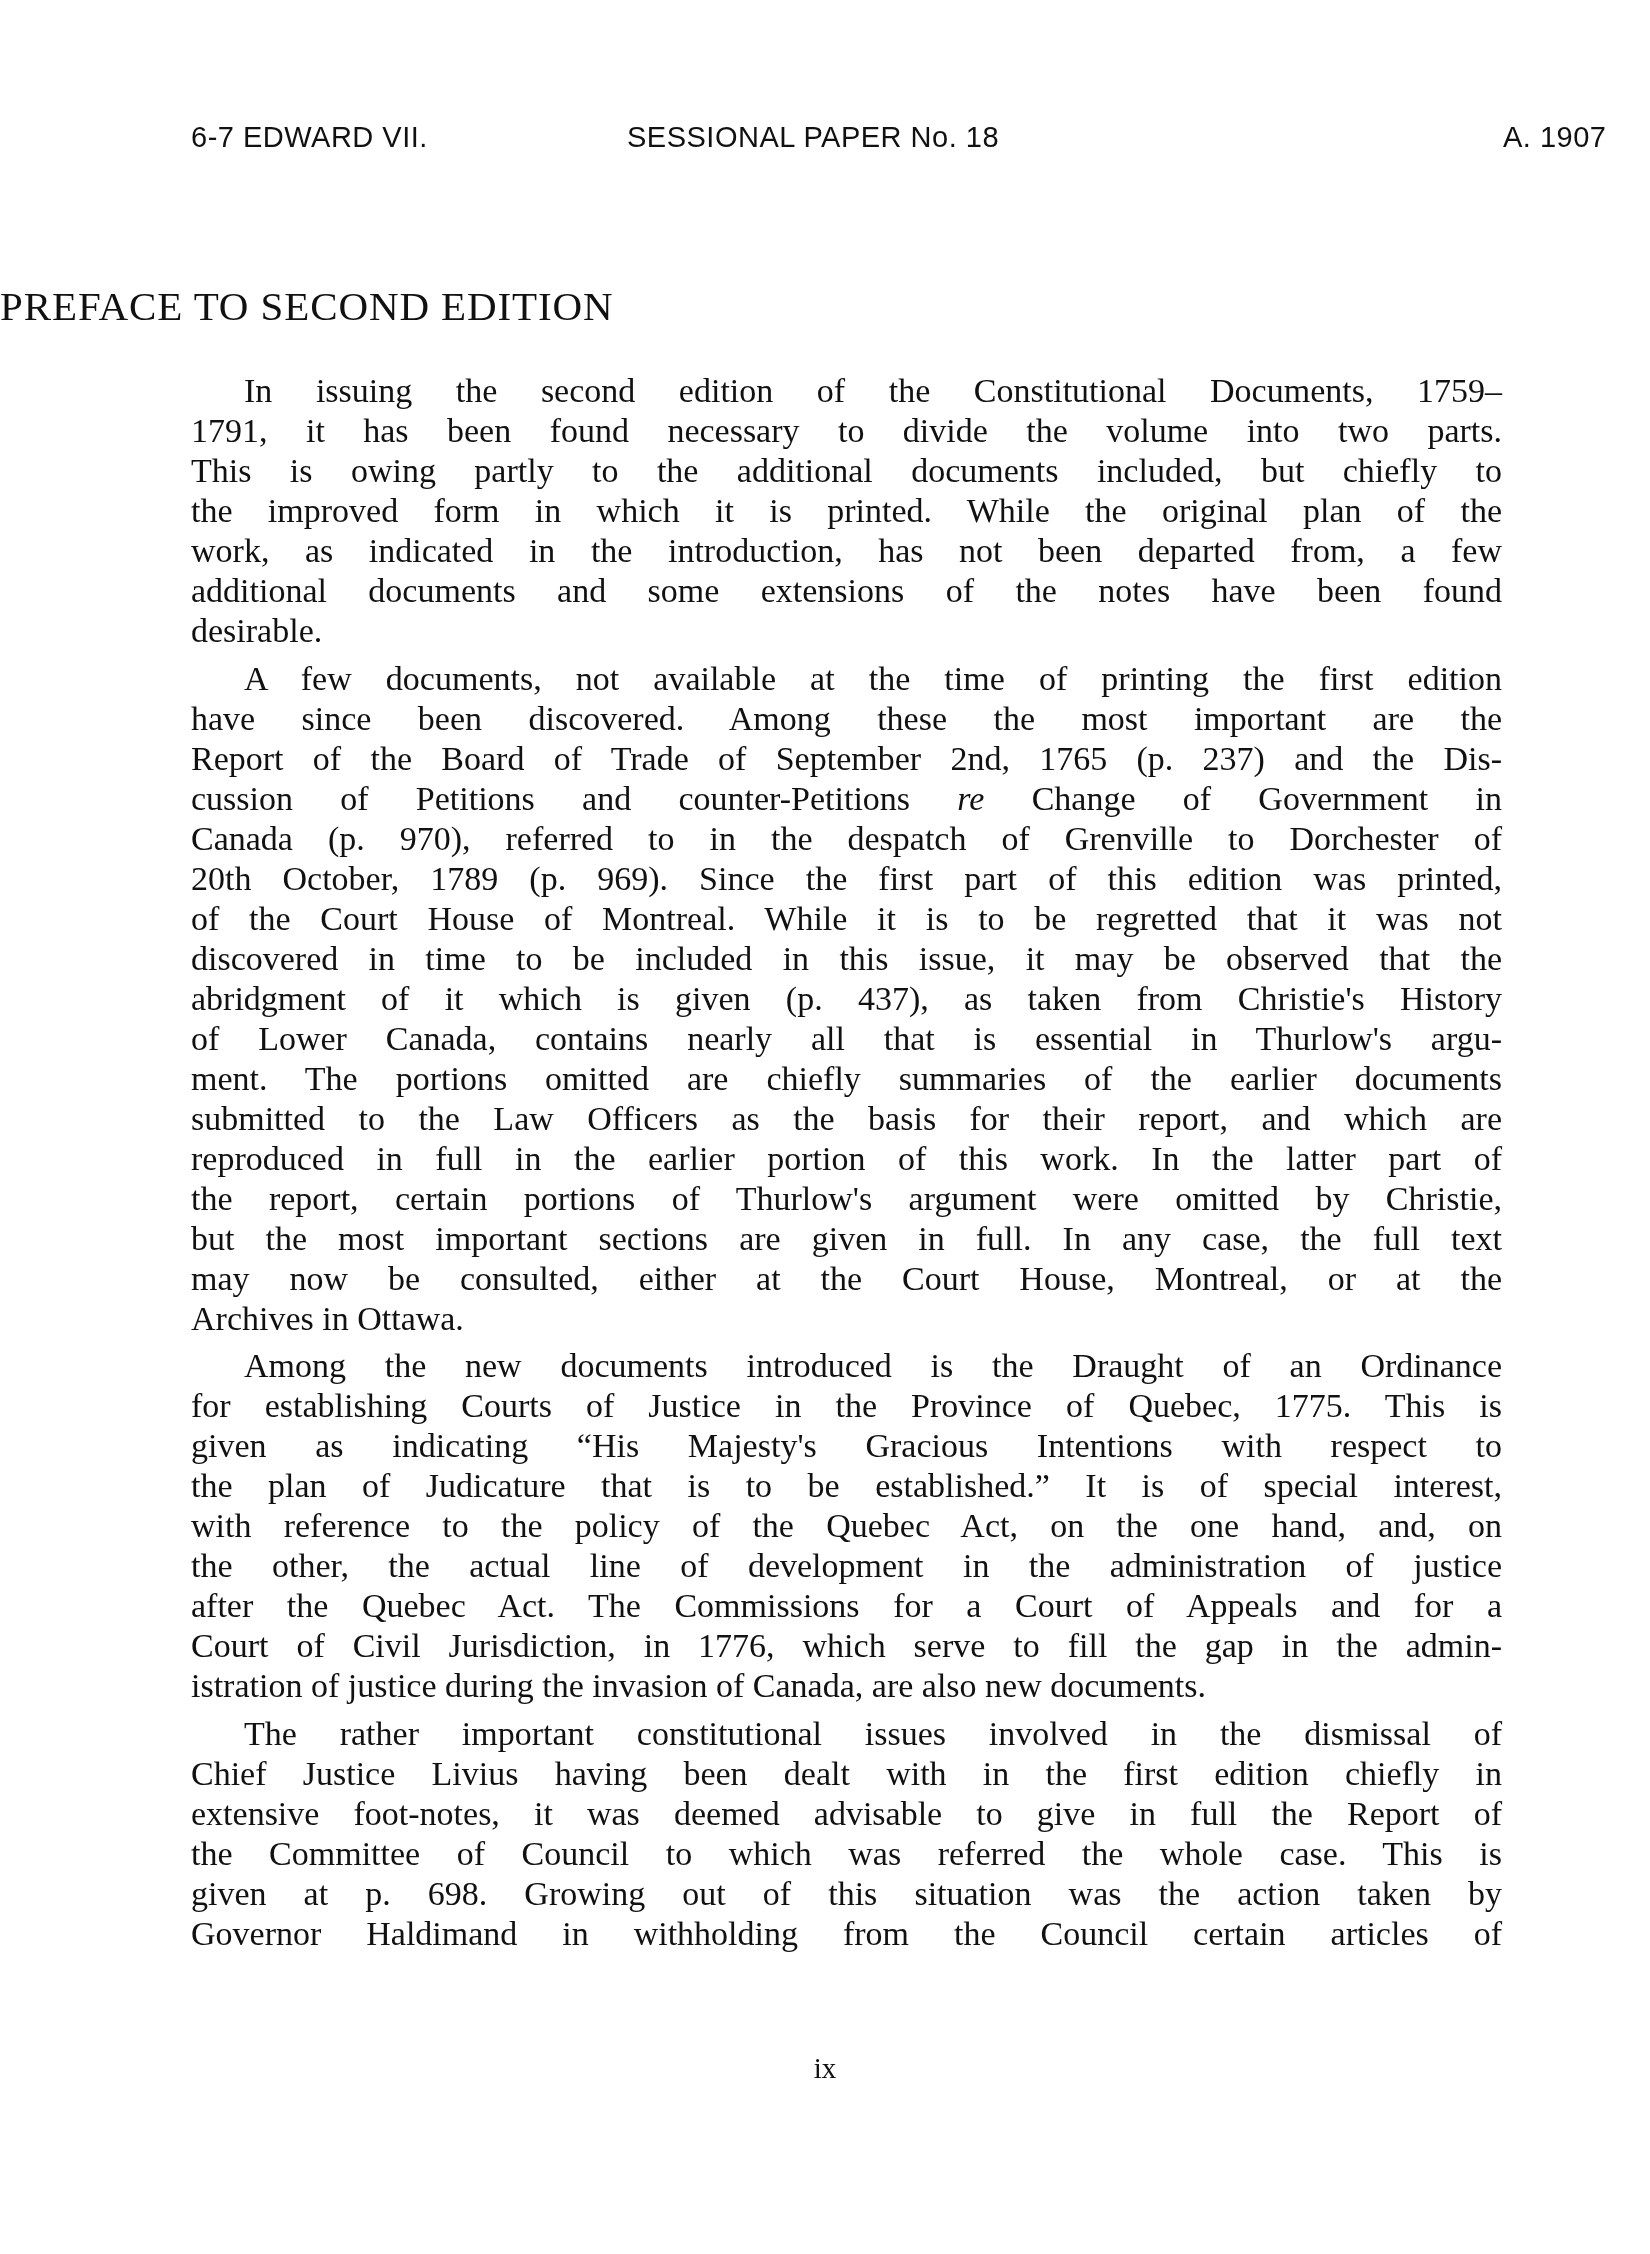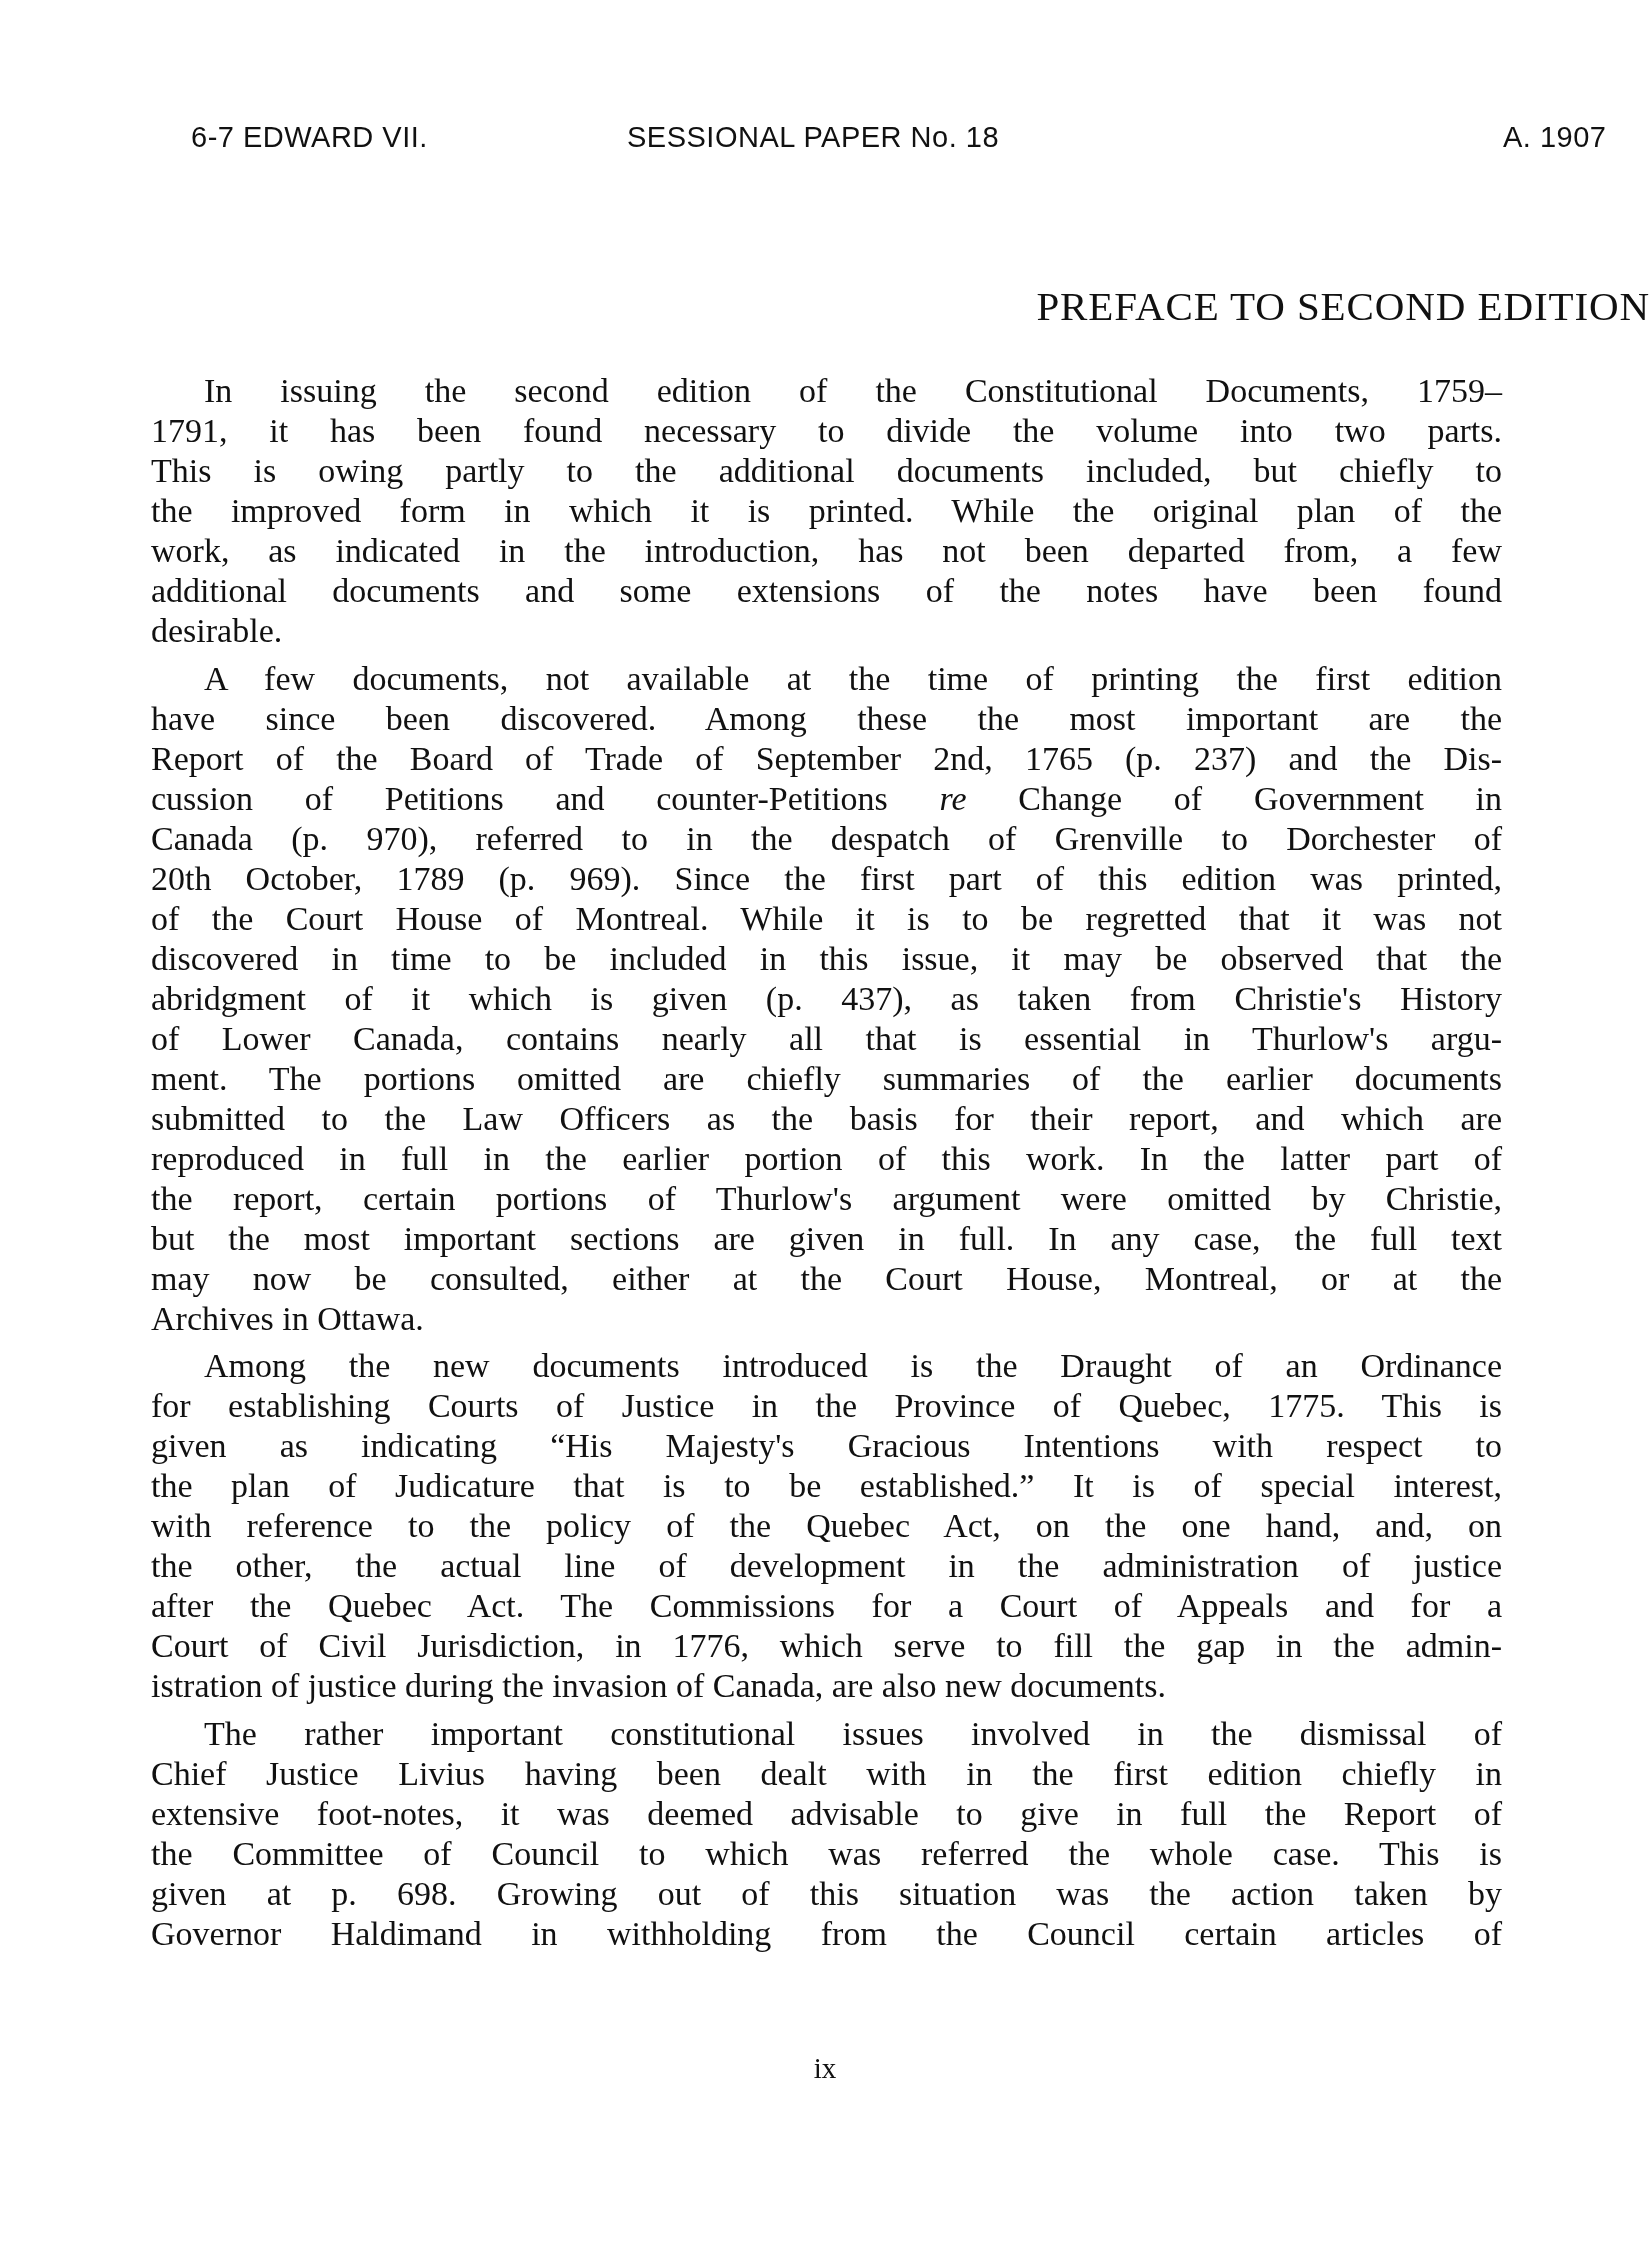--- a/index.html
+++ b/index.html
@@ -6,29 +6,29 @@
   body { width: 1650px; height: 2254px; position: relative; overflow: hidden; color: #111111; }
   .running-head {
     position: absolute; top: 121px; left: 0; width: 1615px; height: 38px;
     font-family: "Liberation Sans", sans-serif; font-size: 29px; letter-spacing: 0.5px;
   }
   .running-head span { position: absolute; top: 0; white-space: nowrap; }
   .rh-left { left: 191px; }
   .rh-center { left: 627px; }
   .rh-right { left: 1503px; }
   .title {
-    position: absolute; top: 282px; left: 0; width: 1650px; text-align: right;
+    position: absolute; top: 282px; left: 0; width: 1650px; text-align: left;
     font-family: "Liberation Serif", serif; font-size: 41px; letter-spacing: 0.9px;
   }
   .body-text {
     position: absolute; top: 371px; left: 151px; width: 1351px;
     font-family: "Liberation Serif", serif; font-size: 34px; line-height: 40px;
   }
   .para { margin: 0 0 7.6px 0; }
-  .line { display: block; height: 40px; white-space: nowrap; text-align: justify; text-align-last: justify; }
+  .line { display: block; height: 40px; white-space: nowrap; text-align: justify; text-align-last: justify; margin-left: 40px; }
   .line.last { text-align-last: left; }
   .line.first { padding-left: 53px; }
   .folio {
     position: absolute; top: 2052px; left: 0; width: 1650px; text-align: center;
     font-family: "Liberation Serif", serif; font-size: 29px;
   }
   em { font-style: italic; }
 </style>
 </head>
 <body>

